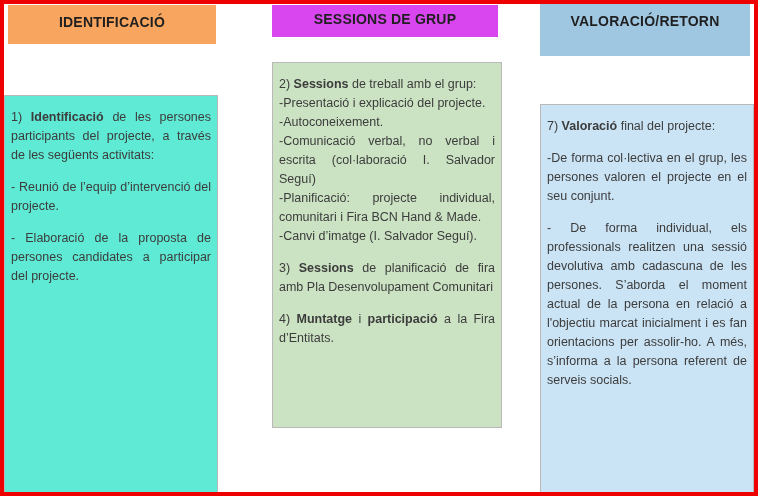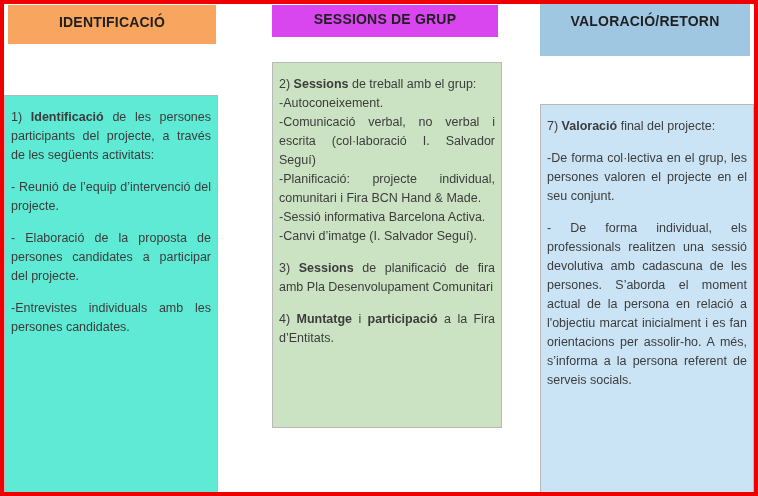--- a/index.html
+++ b/index.html
@@ -41,32 +41,31 @@
 
   <div class="col c1">
     <div class="header" style="background: rgb(248, 165, 95);">IDENTIFICACIÓ</div>
     <div class="body" style="background: #5eead4; margin-top: 33px;">
         <div class="para"><span>1) </span><span class="b">Identificació</span><span> de les persones participants del projecte, a través de les següents activitats:</span></div>
         <div class="para blank"></div>
         <div class="para"><span>- Reunió de l’equip d’intervenció del projecte.</span></div>
         <div class="para blank"></div>
         <div class="para"><span>- Elaboració de la proposta de persones candidates a participar del projecte.</span></div>
         <div class="para blank"></div>
-        <div class="para"><span>-Entrevistes individuals amb les persones candidates.</span></div>
       </div>
   </div>
 
   <div class="col c2">
     <div class="header" style="background: #d946ef;">SESSIONS DE GRUP</div>
     <div class="body" style="background: rgb(203, 227, 195);">
         <div class="para"><span>2) </span><span class="b">Sessions</span><span> de treball amb el grup:</span></div>
+        <div class="para"><span>-Presentació i explicació del projecte.</span></div>
         <div class="para"><span>-Autoconeixement.</span></div>
         <div class="para"><span>-Comunicació verbal, no verbal i escrita (col·laboració I. Salvador Seguí)</span></div>
         <div class="para"><span>-Planificació: projecte individual, comunitari i Fira BCN Hand &amp; Made.</span></div>
-        <div class="para"><span>-Sessió informativa Barcelona Activa.</span></div>
         <div class="para"><span>-Canvi d’imatge (I. Salvador Seguí).</span></div>
         <div class="para blank"></div>
         <div class="para"><span>3) </span><span class="b">Sessions</span><span> de planificació de fira amb Pla Desenvolupament Comunitari</span></div>
         <div class="para blank"></div>
         <div class="para"><span>4) </span><span class="b">Muntatge</span><span> i </span><span class="b">participació</span><span> a la Fira d’Entitats.</span></div>
       </div>
   </div>
 
   <div class="col c3">
     <div class="header" style="background: rgb(159, 199, 226);">VALORACIÓ/RETORN</div>

